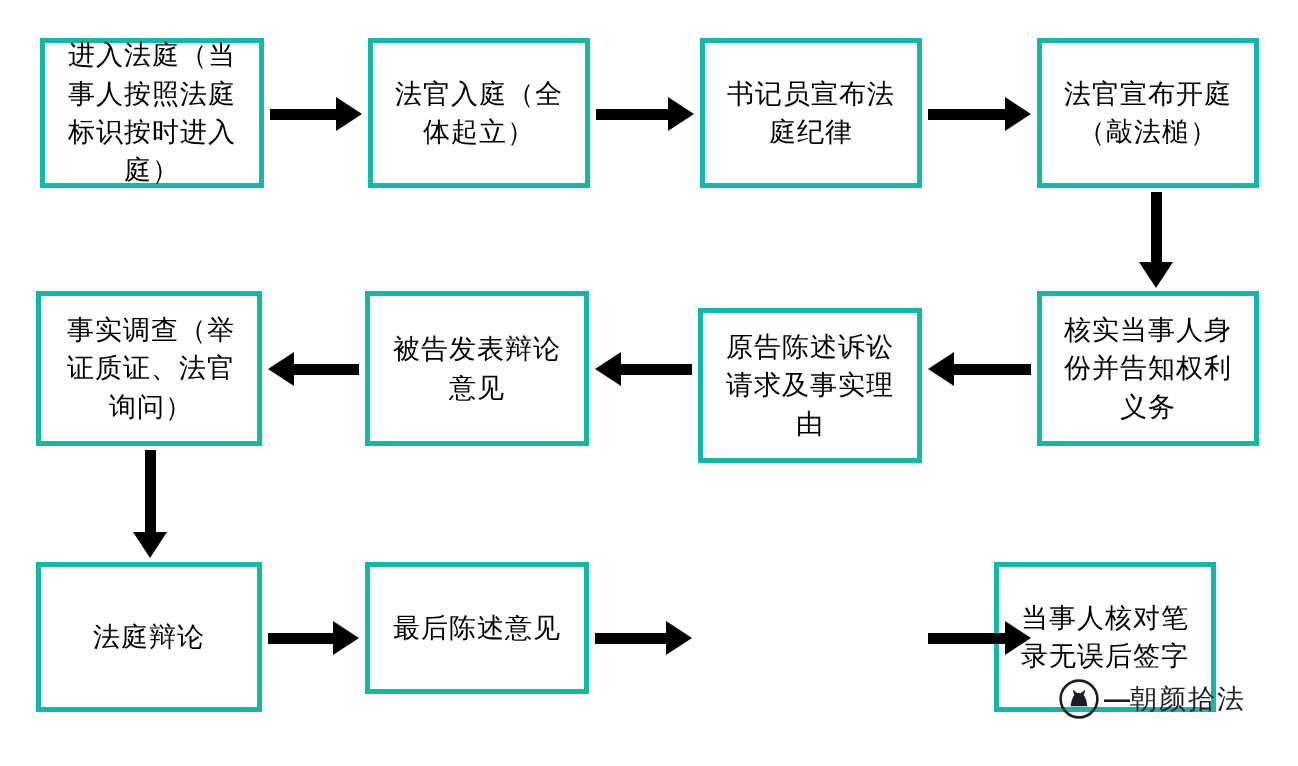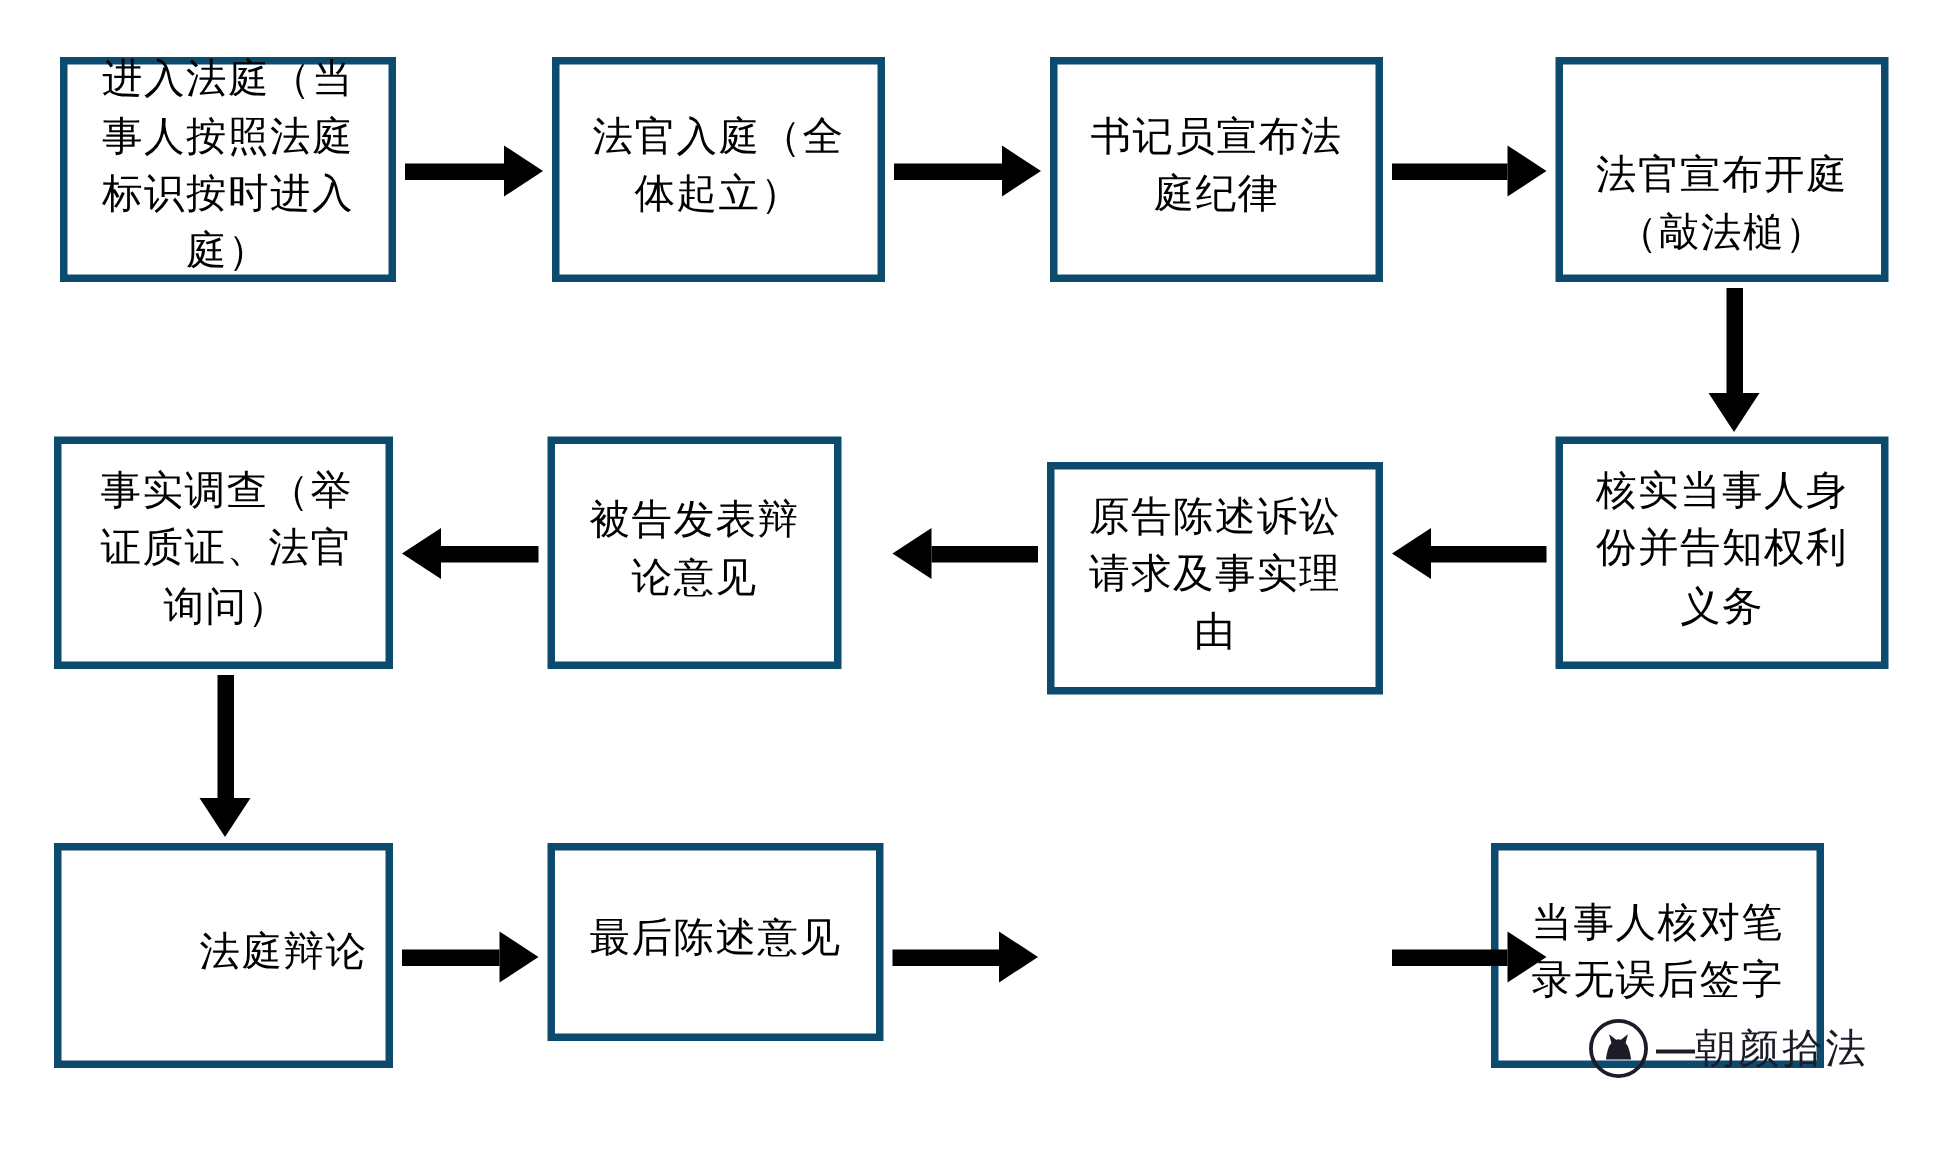--- a/index.html
+++ b/index.html
@@ -11,50 +11,49 @@
   .canvas {
     position: relative;
     width: 1298px;
     height: 766px;
     background: #ffffff;
     overflow: hidden;
   }
   
   .box {
     position: absolute;
-    border: 5px solid #0c4a6e;
+    border: 5px solid #14b8a6;
     background: #ffffff;
     display: flex;
     align-items: center;
     justify-content: center;
     box-sizing: border-box;
     padding: 6px 12px;
-    font-family: Liberation Mono, monospace;
   }
   .box .box-label {
     font-size: 27px;
     line-height: 1.42;
     font-weight: 500;
     color: #000000;
     text-align: center;
     letter-spacing: 1px;
     word-break: break-all;
   }
   
   .b1  { left: 40px;   top: 38px;  width: 224px; height: 150px; }
   .b2  { left: 368px;  top: 38px;  width: 222px; height: 150px; }
   .b3  { left: 700px;  top: 38px;  width: 222px; height: 150px; }
-  .b4  { left: 1037px; top: 38px;  width: 222px; height: 150px; align-items: flex-end; }
+  .b4  { left: 1037px; top: 38px;  width: 222px; height: 150px; }
   
   .b5  { left: 1037px; top: 291px; width: 222px; height: 155px; }
   .b6  { left: 698px;  top: 291px; width: 224px; height: 155px; margin-top: 17px; }
-  .b7  { left: 365px;  top: 291px; width: 196px; height: 155px; }
+  .b7  { left: 365px;  top: 291px; width: 224px; height: 155px; }
   .b8  { left: 36px;   top: 291px; width: 226px; height: 155px; padding-left: 16px; }
   
-  .b9  { left: 36px;   top: 562px; width: 226px; height: 150px; justify-content: flex-end; }
+  .b9  { left: 36px;   top: 562px; width: 226px; height: 150px; }
   .b10 { left: 365px;  top: 562px; width: 224px; height: 132px; }
   .b11 { left: 698px;  top: 562px; width: 224px; height: 150px; }
   .b12 { left: 994px; top: 562px; width: 222px; height: 150px; }
 
   
   .arrow-h {
     position: absolute;
     height: 34px;
     display: flex;
     align-items: center;

